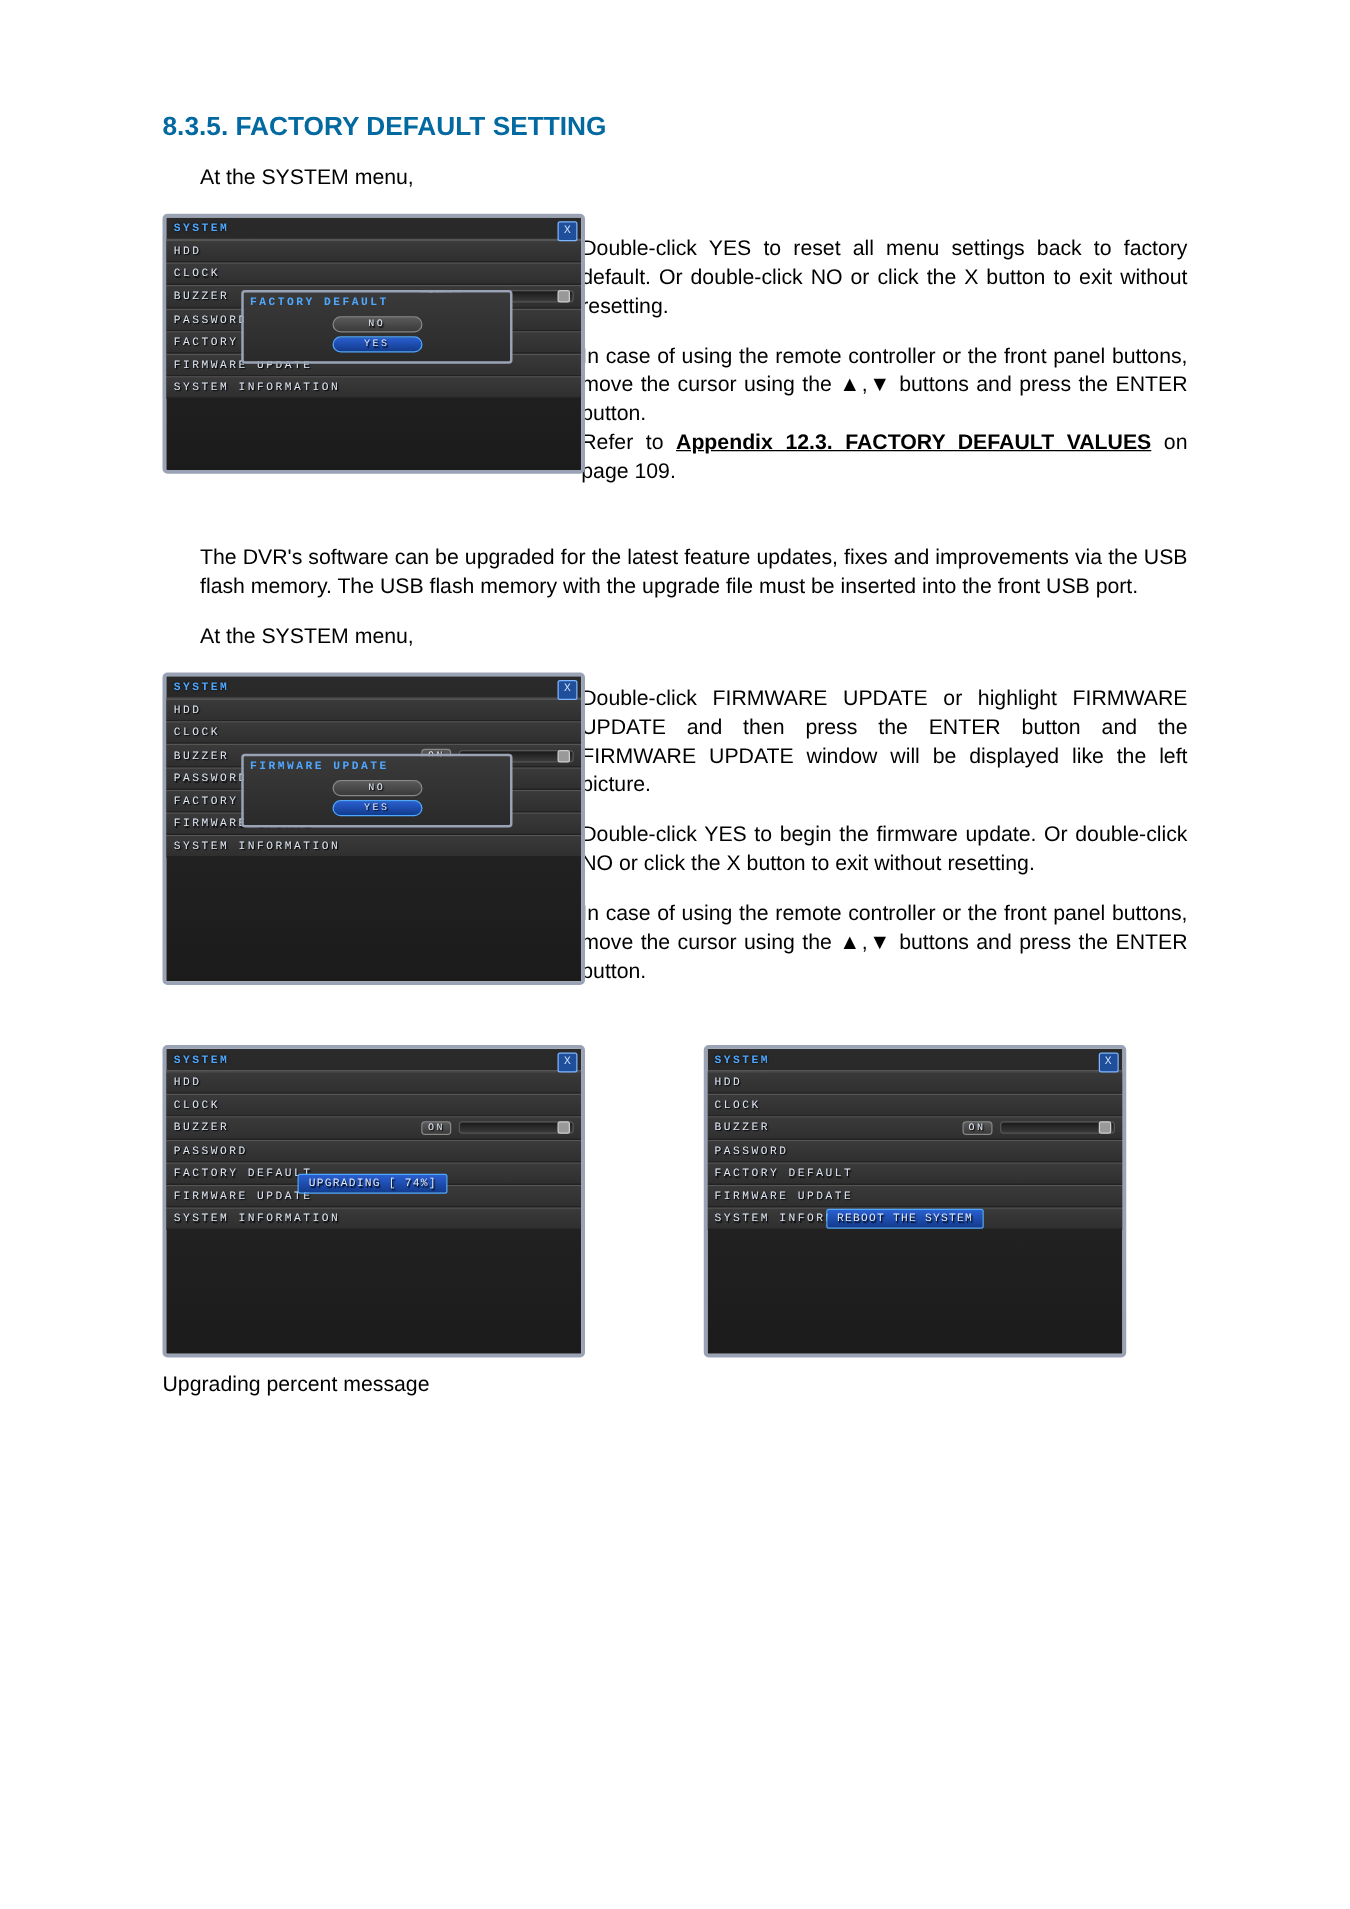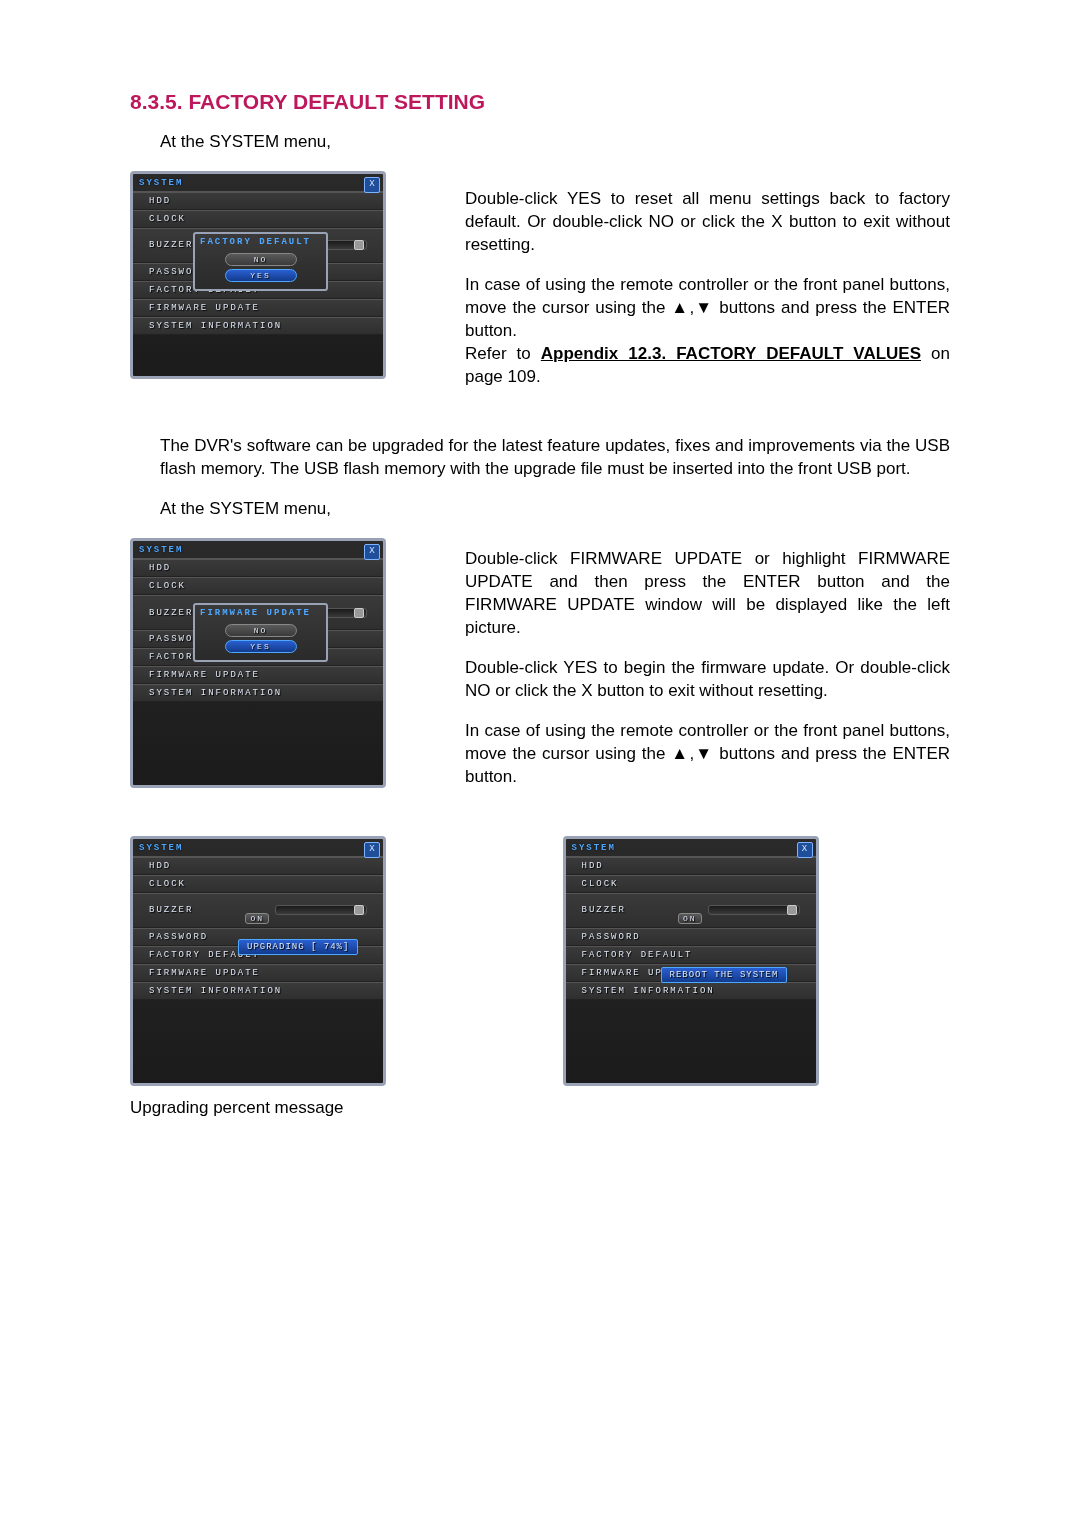--- a/index.html
+++ b/index.html
@@ -16,21 +16,21 @@
     padding: 90px 0 40px 0;
   }
   .header-line {
     font-family: "Times New Roman", Times, serif;
     font-size: 14px;
     text-align: center;
     margin-bottom: 30px;
   }
   .header-model { margin-right: 30px; }
   h2.section-title {
-    color: #be185d;
+    color: #0369a1;
     font-size: 21px;
     font-weight: bold;
     margin: 0 0 10px 0;
   }
   .indent { margin-left: 30px; }
   .body-text {
     font-size: 17px;
     line-height: 1.35;
   }
   .justify { text-align: justify; }
@@ -38,21 +38,21 @@
     display: flex;
     gap: 25px;
     margin-bottom: 30px;
   }
   .col-left { width: 310px; flex-shrink:0; }
   .col-right { flex: 1; }
   .appendix-link { font-weight: bold; text-decoration: underline; }
   .page-num { text-align: center; font-family: "Times New Roman", serif; font-size:15px; margin-top:30px;}
   
   .dvr {
-    width: 256px;
+    width: 338px;
     height: 208px;
     background: linear-gradient(#2a2a2a,#1b1b1b);
     border: 3px solid #9aa3b5;
     border-radius: 4px;
     position: relative;
     box-sizing: border-box;
     color: #dfe7f5;
     font-family: "Courier New", monospace;
     font-size: 9px;
     letter-spacing: 2px;
@@ -70,34 +70,33 @@
     position:absolute; top:3px; right:3px;
     width:14px;height:14px;
     background:#1f4f9a;
     border:1px solid #7fb5ff;
     color:#cfe3ff;
     font-size:9px; line-height:12px; text-align:center;
     letter-spacing:0;
     border-radius:2px;
   }
   .dvr-row {
-    padding:3px 16px;
+    padding:3px 6px;
     border-top:1px solid #555;
     border-bottom:1px solid #222;
     background:linear-gradient(#3a3a3a,#2f2f2f);
     display:flex; justify-content:space-between; align-items:center;
   }
   .dvr-row span { text-shadow: 1px 1px 1px #000; }
   .on-pill {
     background:linear-gradient(#5a5a5a,#3a3a3a);
     border:1px solid #888;
     padding:0 4px;
     font-size:8px;
     border-radius:3px;
-    margin-top:16px;
   }
   .slider {
     width:90px;height:8px;
     background:linear-gradient(#1a1a1a,#3a3a3a);
     border:1px solid #555; border-radius:3px;
     position:relative; margin-left:6px;
   }
   .slider::after{
     content:""; position:absolute; right:2px; top:-1px;
     width:8px;height:8px; background:#999; border:1px solid #ccc; border-radius:2px;

